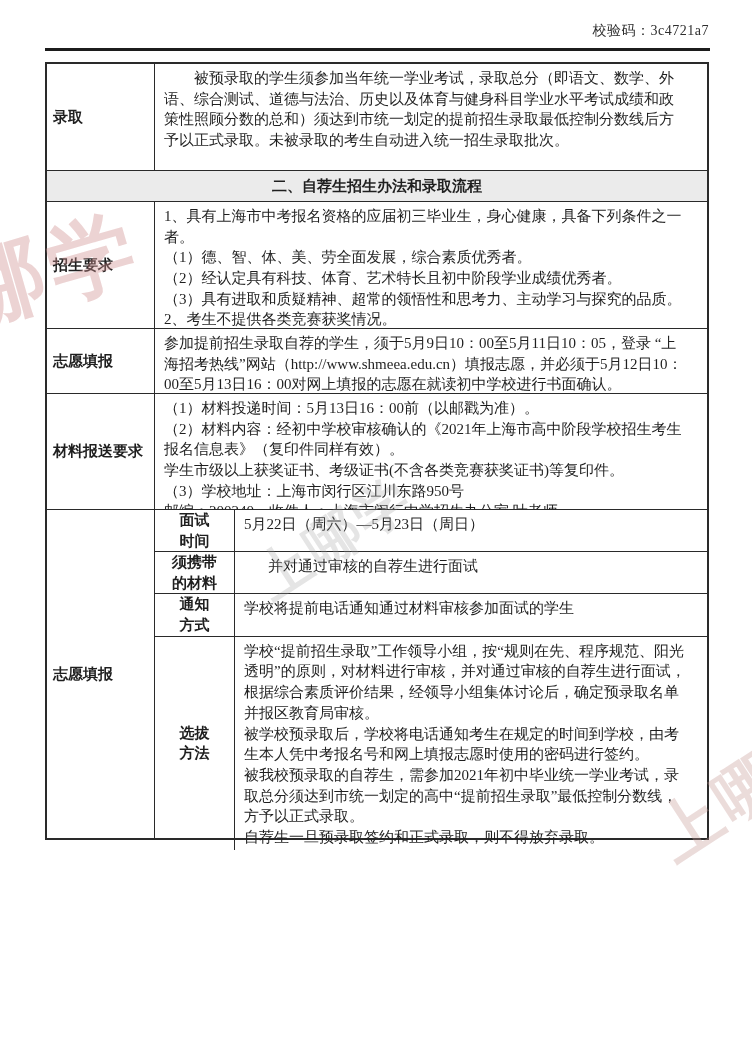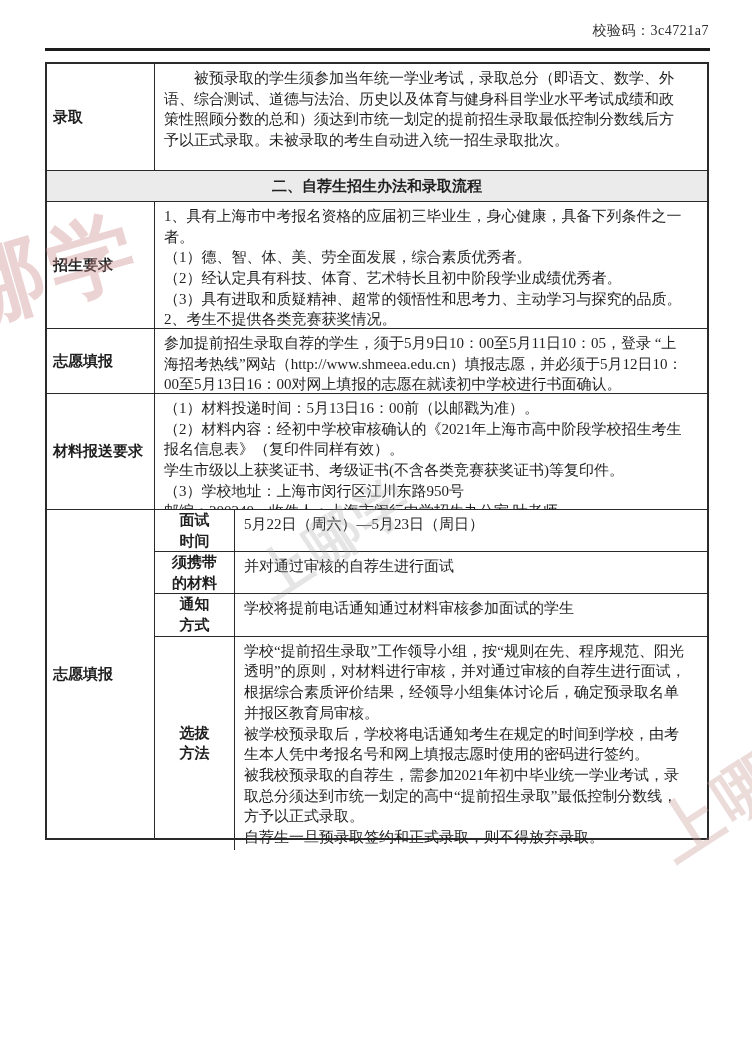--- a/index.html
+++ b/index.html
@@ -98,21 +98,21 @@
     border-right: 1.5px solid #2a2a2a;
     display: flex;
     align-items: center;
     justify-content: center;
     text-align: center;
     font-weight: bold;
     flex-shrink: 0;
     white-space: pre-line;
   }
   .sr-time   { height: 42px; }
-  .sr-bring  { height: 50px; }
+  .sr-bring  { height: 50px; gap: 24px; }
   .sr-notice { height: 45px; }
   .wm {
     position: absolute;
     font-family: "DejaVu Sans", sans-serif;
     font-weight: bold;
     pointer-events: none;
     user-select: none;
     z-index: 6;
     white-space: nowrap;
   }

